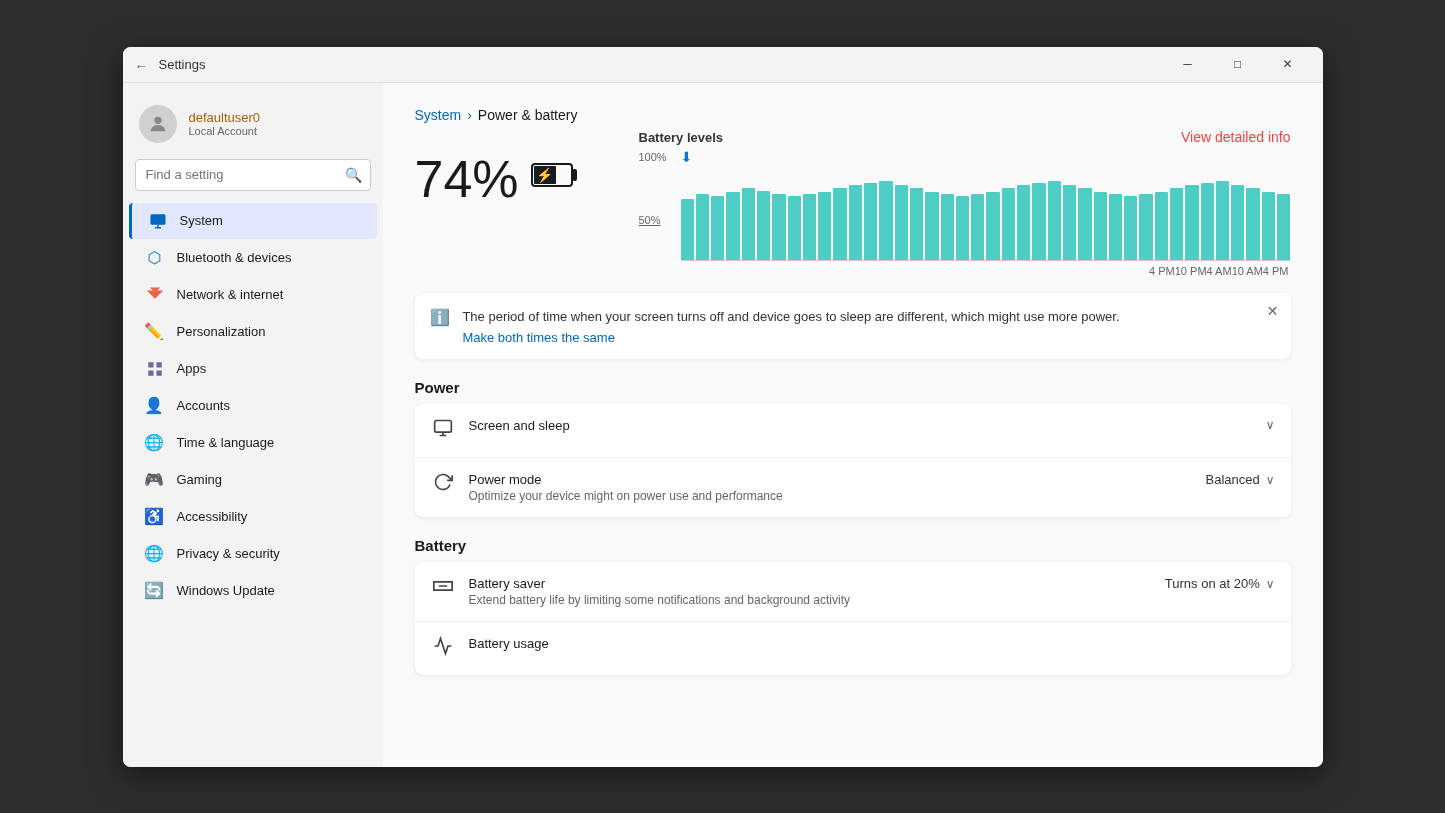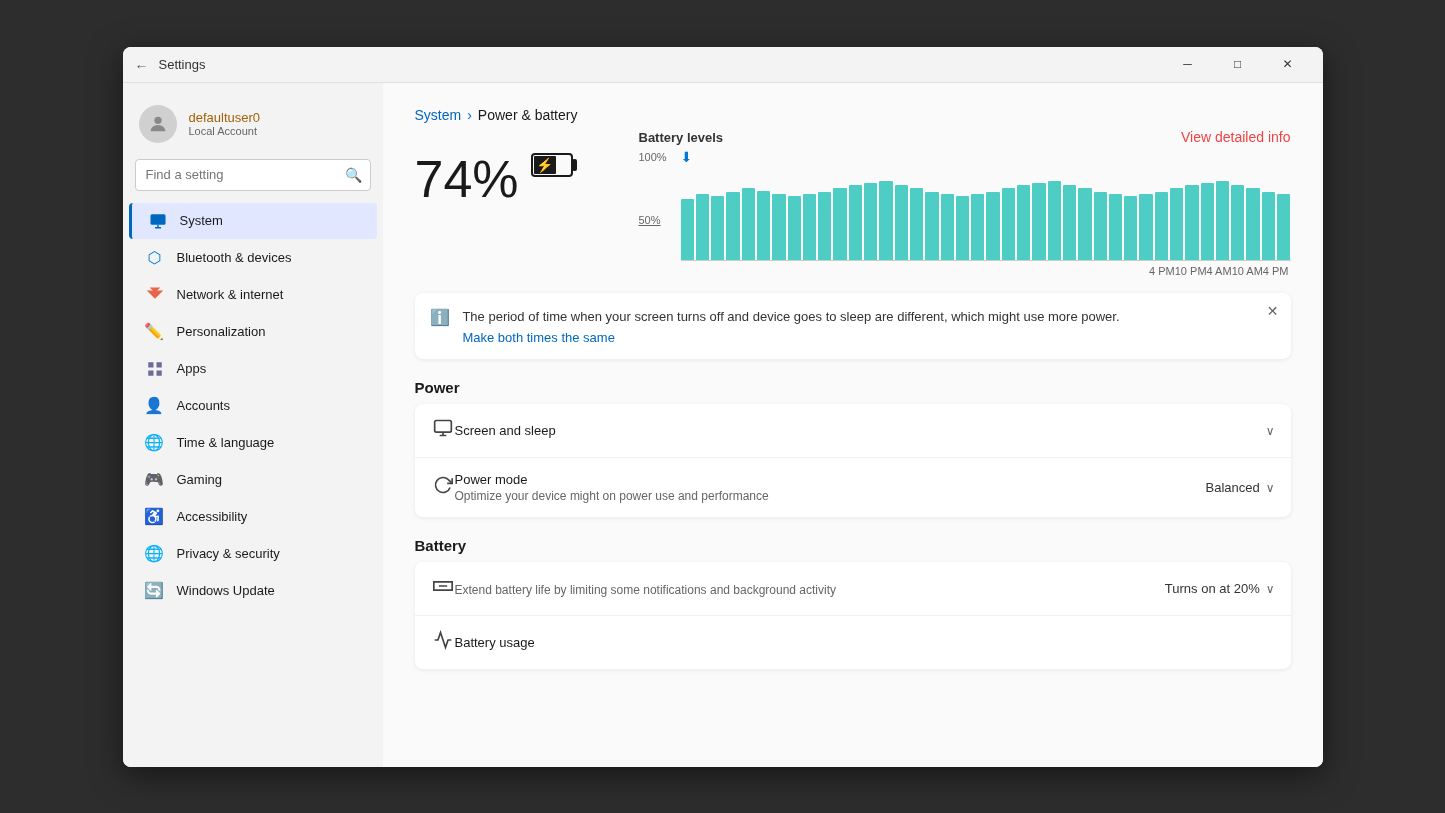--- a/index.html
+++ b/index.html
@@ -200,22 +200,23 @@
     }
     .settings-card {
       background: white;
       border-radius: 8px;
       overflow: hidden;
       box-shadow: 0 1px 4px rgba(0,0,0,0.08);
       margin-bottom: 8px;
     }
     .settings-row {
       display: flex;
-      align-items: center;
+      align-items: flex-start;
       padding: 14px 16px;
+      gap: 14px;
       border-bottom: 1px solid #f0f0f0;
       cursor: pointer;
     }
     .settings-row:last-child { border-bottom: none; }
     .row-icon { font-size: 18px; color: #444; width: 24px; text-align: center; }
     .row-content { flex: 1; }
     .row-title { font-size: 13px; color: #1a1a1a; font-weight: 500; }
     .row-subtitle { font-size: 12px; color: #666; margin-top: 2px; }
     .row-action { font-size: 13px; color: #333; display: flex; align-items: center; gap: 6px; }
     .chevron { color: #666; font-size: 12px; }
@@ -334,21 +335,21 @@
     <div class="main">
 
       <div class="breadcrumb">
         <span style="cursor:pointer;">System</span>
         <span>›</span>
         <span class="breadcrumb-current">Power &amp; battery</span>
       </div>
 
       <div style="display:flex; align-items:flex-start; margin-bottom:16px; gap:24px;">
 
-        <div style="display:flex; gap:12px; min-width:200px; padding-top:20px;">
+        <div style="display:flex; align-items:center; gap:12px; min-width:200px; padding-top:20px;">
           <span style="font-size:52px; font-weight:300; color:#1a1a1a;">74%</span>
           <span style="font-size:34px;">
             
             <svg width="48" height="30" viewBox="0 0 48 30">
               <rect x="1" y="4" width="40" height="22" rx="3" ry="3" fill="none" stroke="#1a1a1a" stroke-width="2"></rect>
               <rect x="3" y="6" width="22" height="18" rx="1" fill="#1a1a1a"></rect>
               <rect x="41" y="9" width="5" height="12" rx="2" fill="#1a1a1a"></rect>
               <text x="14" y="20" font-size="14" fill="white" text-anchor="middle">⚡</text>
             </svg>
           </span>
@@ -463,20 +464,21 @@
       <div class="section-title">Battery</div>
       <div class="settings-card">
         <div class="settings-row">
           <span class="row-icon">
             <svg width="20" height="20" viewBox="0 0 24 24" fill="none" stroke="#444" stroke-width="2">
                 <path d="M23 7H1v10h22V7z"></path>
                 <path d="M7 12h10"></path>
               </svg>
           </span>
           <div class="row-content">
+            <div class="row-title">Battery saver</div>
             <div class="row-subtitle">Extend battery life by limiting some notifications and background activity</div>
           </div>
           <div class="row-action">
             <span>Turns on at 20%</span>
             <span class="chevron">∨</span>
           </div>
         </div>
         <div class="settings-row">
           <span class="row-icon">
             <svg width="20" height="20" viewBox="0 0 24 24" fill="none" stroke="#444" stroke-width="2">

